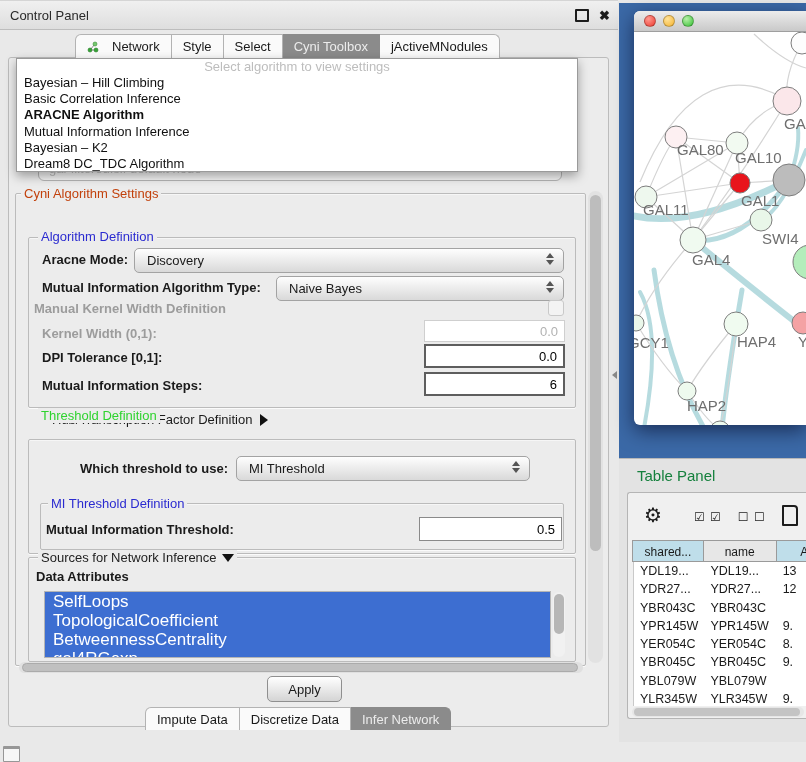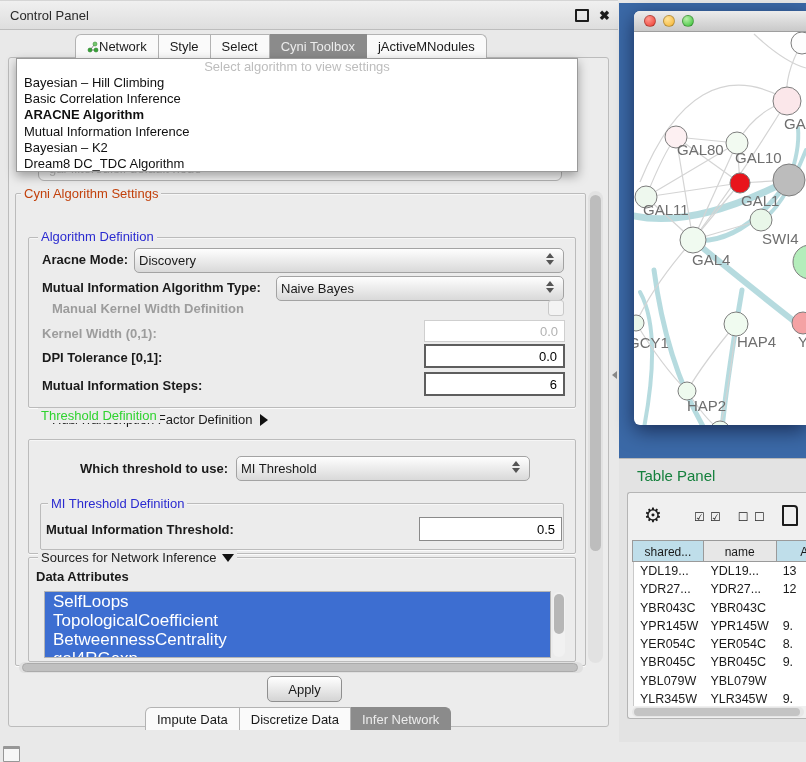--- a/index.html
+++ b/index.html
@@ -11,21 +11,21 @@
   .cp-titlebar{position:absolute;left:0;top:0;width:618px;height:30px;
      background:linear-gradient(#f0f0f0,#dedede);border-top:1px solid #d5d5d5;
      border-bottom:1px solid #bdbdbd;display:flex;align-items:center;box-sizing:border-box;}
   .cp-title{font-size:13px;color:#2a2a2a;padding-left:10px;}
   .cp-tb-icons{position:absolute;right:8px;top:8px;display:flex;gap:10px;align-items:center;}
   .float-ico{width:10px;height:9px;border:2px solid #1c1c1c;border-radius:1px;}
   .close-ico{font-size:13px;font-weight:bold;color:#1c1c1c;line-height:13px;}
 
   .cp-tabs{position:absolute;left:75px;top:34px;height:24px;display:flex;align-items:flex-end;z-index:3;}
   .tab{font-size:13px;padding:4px 11px 4px 11px;background:#fafafa;border:1px solid #b3b3b3;
-       border-bottom:none;display:flex;align-items:center;gap:0;white-space:nowrap;}
+       border-bottom:none;display:flex;align-items:center;gap:13px;white-space:nowrap;}
   .tab:first-child{border-radius:6px 0 0 0;}
   .tab:last-child{border-radius:0 6px 0 0;}
   .tab + .tab{border-left:none;}
   .tab.sel{background:#8b8b8b;color:#ececec;border-color:#8b8b8b;}
   .net-ico{display:inline-block;width:12px;height:12px;}
 
   .cp-body{position:absolute;left:8px;top:57px;width:601px;height:670px;background:#ececec;
      border:1px solid #bcbcbc;border-radius:3px;box-sizing:border-box;}
 
   
@@ -45,21 +45,21 @@
      box-shadow:0 1px 0 rgba(255,255,255,.8), inset 0 1px 0 rgba(255,255,255,.5);}
   .glabel{position:absolute;font-size:13px;background:#ececec;padding:0 3px;z-index:4;white-space:nowrap;
      display:flex;align-items:center;gap:5px;}
   .blue{color:#2b2bd0;}  .green{color:#2fd32f;}
 
   .flabel{position:absolute;font-size:13px;font-weight:bold;white-space:nowrap;}
   .flabel.dis{color:#9c9c9c;}
 
   .combo{position:absolute;height:25px;border:1px solid #a3a3a3;border-radius:5px;
      background:linear-gradient(#fefefe,#d9d9d9);font-size:13px;display:flex;align-items:center;
-     padding-left:4px;box-sizing:border-box;}
+     padding-left:12px;box-sizing:border-box;}
   .spin{position:absolute;right:9px;top:4px;display:flex;flex-direction:column;gap:2px;}
   .spin i{display:block;width:0;height:0;border-left:4px solid transparent;border-right:4px solid transparent;}
   .spin .up{border-bottom:5px solid #555;}
   .spin .dn{border-top:5px solid #555;}
 
   .tfield{position:absolute;background:#ffffff;font-size:13px;text-align:right;
      padding:0 6px 0 4px;box-sizing:border-box;display:flex;align-items:center;justify-content:flex-end;}
   .tfield.dis{border:1px solid #cfcfcf;color:#b2b2b2;}
   .tfield.en{border:2px solid #5e5e5e;color:#000;}
 
@@ -203,21 +203,21 @@
 
     <div class="flabel" style="left:42px;top:280px;">Mutual Information Algorithm Type:</div>
     <div class="combo" style="left:276px;top:276px;width:288px;">
       <span>Naive Bayes</span>
       <span class="spin">
           <i class="up"></i>
           <i class="dn"></i>
         </span>
     </div>
 
-    <div class="flabel dis" style="left:52px;top:301px;">Manual Kernel Width Definition</div>
+    <div class="flabel dis" style="left:34px;top:301px;">Manual Kernel Width Definition</div>
     <div class="checkbox" style="left:548px;top:300px;"></div>
 
     <div class="flabel dis" style="left:42px;top:326px;">Kernel Width (0,1):</div>
     <div class="tfield dis" style="left:424px;top:320px;width:141px;height:22px;">
       <span>0.0</span>
     </div>
 
     <div class="flabel" style="left:42px;top:350px;">DPI Tolerance [0,1]:</div>
     <div class="tfield en" style="left:424px;top:344px;width:141px;height:24px;">
       <span>0.0</span>

